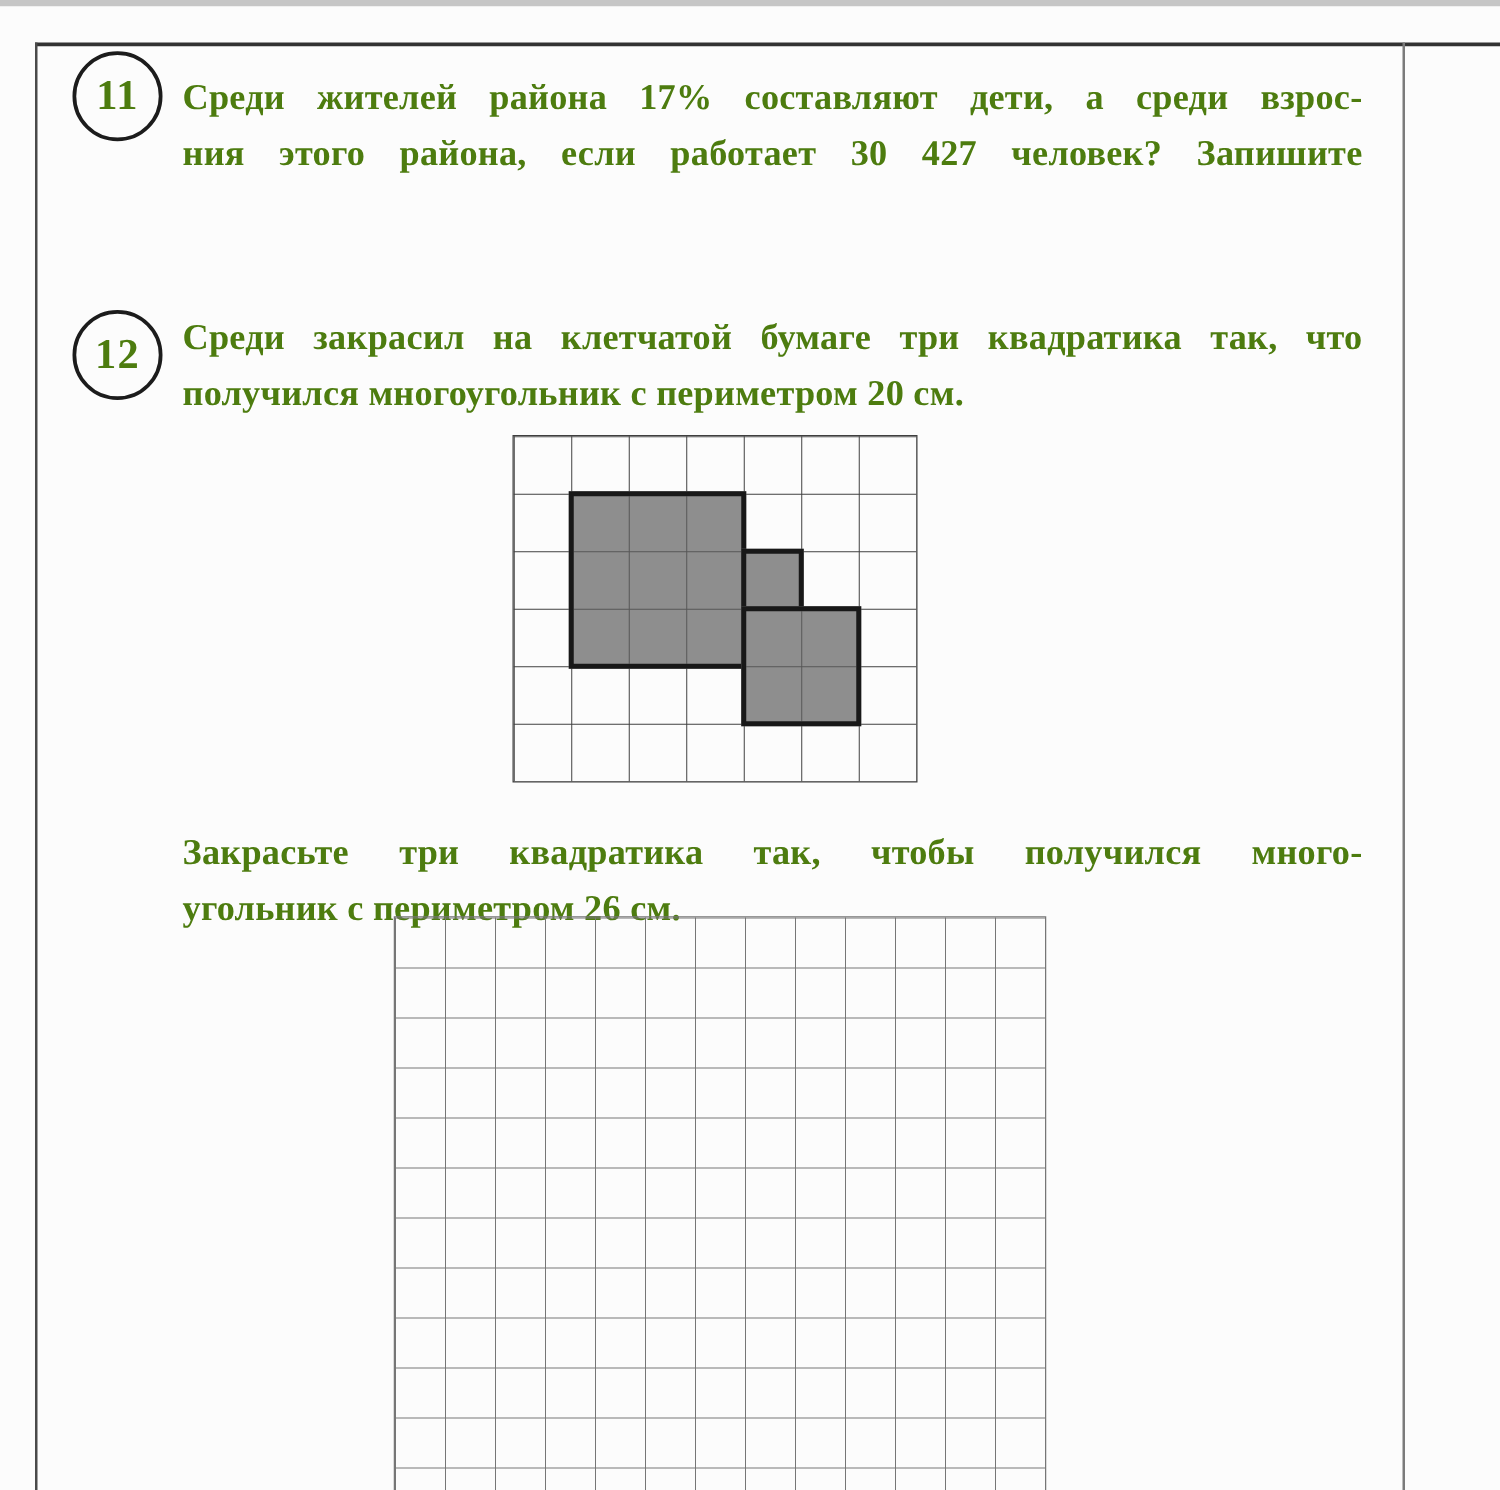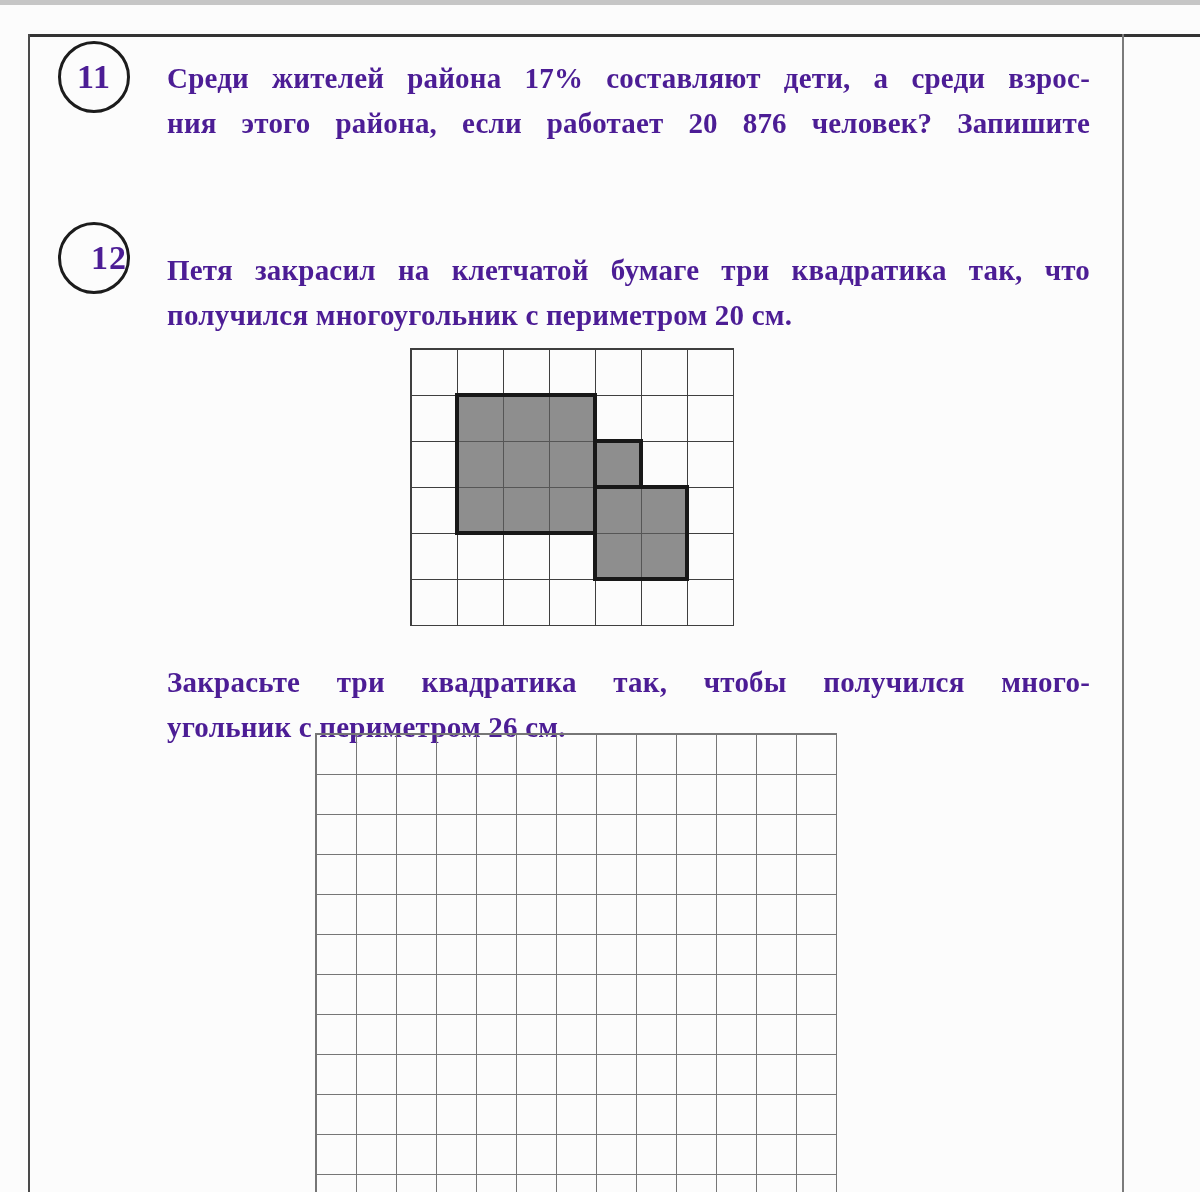--- a/index.html
+++ b/index.html
@@ -1,43 +1,43 @@
 <!DOCTYPE html>
 <html><head>
 <meta charset="utf-8">
 <style>
   html,body { margin:0; padding:0; }
   .page {
     position:relative; width:1200px; height:1192px; overflow:hidden;
-    background:#fcfcfc; color:#4c1d95;
+    background:#fcfcfc; color:#4d7c0f;
     font-family:"Liberation Serif","DejaVu Serif",serif;
   }
   .top-strip { position:absolute; left:0; top:0; width:1200px; height:5px; }
   .frame-top    { position:absolute; left:28px; top:34px; width:1172px; height:3px; }
   .frame-left   { position:absolute; left:28px; top:34px; width:2px;  height:1158px; }
   .frame-divider{ position:absolute; left:1122px; top:34px; width:2px; height:1158px; }
 
   .qcircle {
     position:absolute; left:58px; width:72px; height:72px; box-sizing:border-box;
     border:3px solid #1c1c1c; border-radius:50%;
     display:flex; align-items:center; justify-content:center;
     font-weight:bold; font-size:34px; letter-spacing:1px;
   }
   .c11 { top:41px; }
-  .c12 { top:222px;justify-content:flex-end; }
+  .c12 { top:248px; }
 
   .tblock {
     position:absolute; left:146px; width:944px;
     font-size:29px; font-weight:bold; line-height:45px;
     letter-spacing:0.2px;
   }
   .p11  { top:56px; }
   .p12  { top:248px; }
   .task { top:660px; }
-  .line { text-align:left;margin-left:21px; }
+  .line { text-align:left; }
   .line.just { text-align:justify; text-align-last:justify; }
 
   .grid { position:absolute; }
   #example-grid { left:410px; top:348px; }
   #answer-grid  { left:315px; top:733px; }
   .shaded-square { position:absolute; box-sizing:border-box; }
 </style>
 </head>
 <body>
 
@@ -46,28 +46,28 @@
   <div class="top-strip" style="background: rgb(198, 198, 198);"></div>
   <div class="frame-top" style="background: rgb(51, 51, 51);"></div>
   <div class="frame-left" style="background: rgb(74, 74, 74);"></div>
   <div class="frame-divider" style="background: rgb(123, 123, 123);"></div>
 
   <div class="qcircle c11">
     <span>11</span>
   </div>
   <div class="tblock p11">
     <div class="line just">Среди жителей района 17% составляют дети, а среди взрос-</div>
-    <div class="line just">ния этого района, если работает 20 876 человек? Запишите</div>
+    <div class="line just">ния этого района, если работает 30 427 человек? Запишите</div>
   </div>
 
   <div class="qcircle c12">
     <span>12</span>
   </div>
   <div class="tblock p12">
-    <div class="line just">Петя закрасил на клетчатой бумаге три квадратика так, что</div>
+    <div class="line just">Среди закрасил на клетчатой бумаге три квадратика так, что</div>
     <div class="line">получился многоугольник с периметром 20 см.</div>
   </div>
 
   <div class="grid" id="example-grid" style="width: 322px; height: 276px; border: 1px solid rgb(63, 63, 63); background-image: linear-gradient(to right, rgb(63, 63, 63) 1px, transparent 1px), linear-gradient(rgb(63, 63, 63) 1px, transparent 1px); background-size: 46px 46px;">
       <div class="shaded-square" style="left: 44px; top: 44px; width: 142px; height: 142px; border: 4px solid rgb(24, 24, 24); background-color: rgb(142, 142, 142); background-image: linear-gradient(to right, rgb(86, 86, 86) 1px, transparent 1px), linear-gradient(rgb(86, 86, 86) 1px, transparent 1px); background-size: 46px 46px; background-position: -2px -2px;"></div>
       <div class="shaded-square" style="left: 182px; top: 90px; width: 50px; height: 50px; border: 4px solid rgb(24, 24, 24); background-color: rgb(142, 142, 142); background-image: linear-gradient(to right, rgb(86, 86, 86) 1px, transparent 1px), linear-gradient(rgb(86, 86, 86) 1px, transparent 1px); background-size: 46px 46px; background-position: -2px -2px;"></div>
       <div class="shaded-square" style="left: 182px; top: 136px; width: 96px; height: 96px; border: 4px solid rgb(24, 24, 24); background-color: rgb(142, 142, 142); background-image: linear-gradient(to right, rgb(86, 86, 86) 1px, transparent 1px), linear-gradient(rgb(86, 86, 86) 1px, transparent 1px); background-size: 46px 46px; background-position: -2px -2px;"></div>
     </div>
 
   <div class="tblock task">

